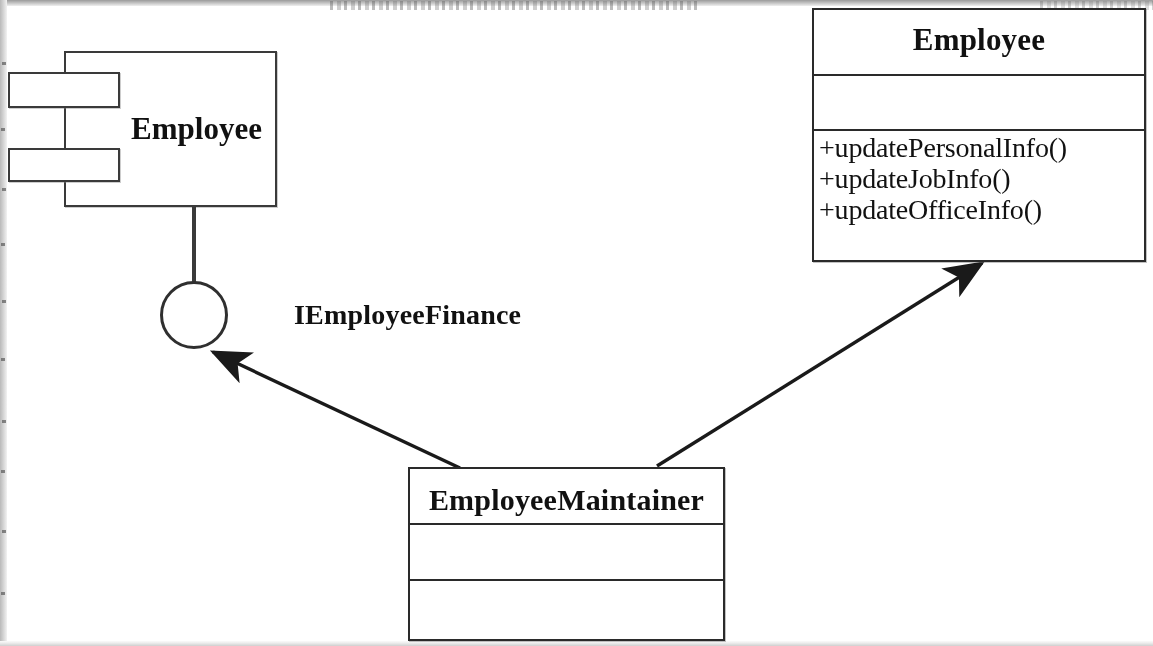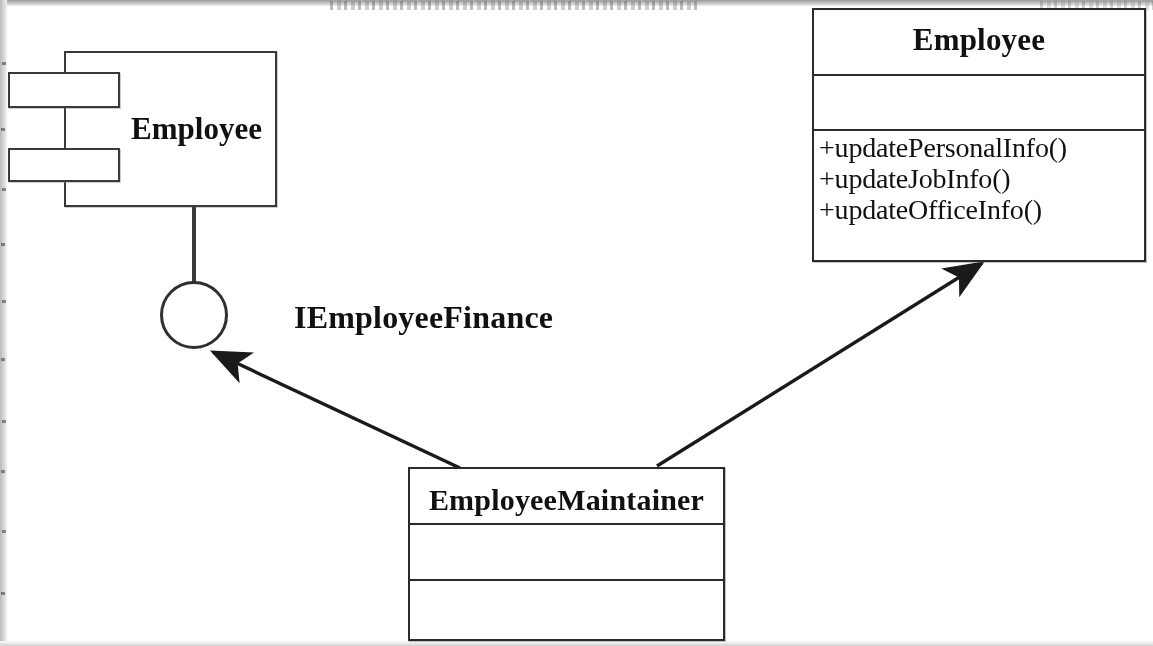--- a/index.html
+++ b/index.html
@@ -185,21 +185,21 @@
     width: 4px;
     height: 78px;
     background: #3a3a3a;
   }
 
   
   #interface-name-label {
     position: absolute;
     left: 294px;
     top: 299px;
-    font-size: 32px;
+    font-size: 28px;
     font-weight: bold;
     color: #111111;
     white-space: nowrap;
     letter-spacing: 0.2px;
   }
 
   
   #connectors {
     position: absolute;
     left: 0; top: 0;

